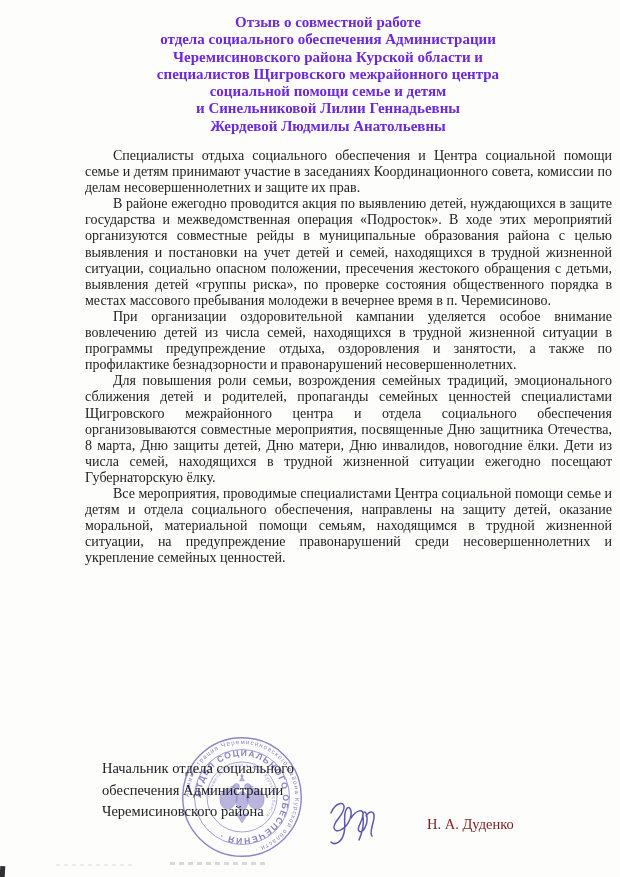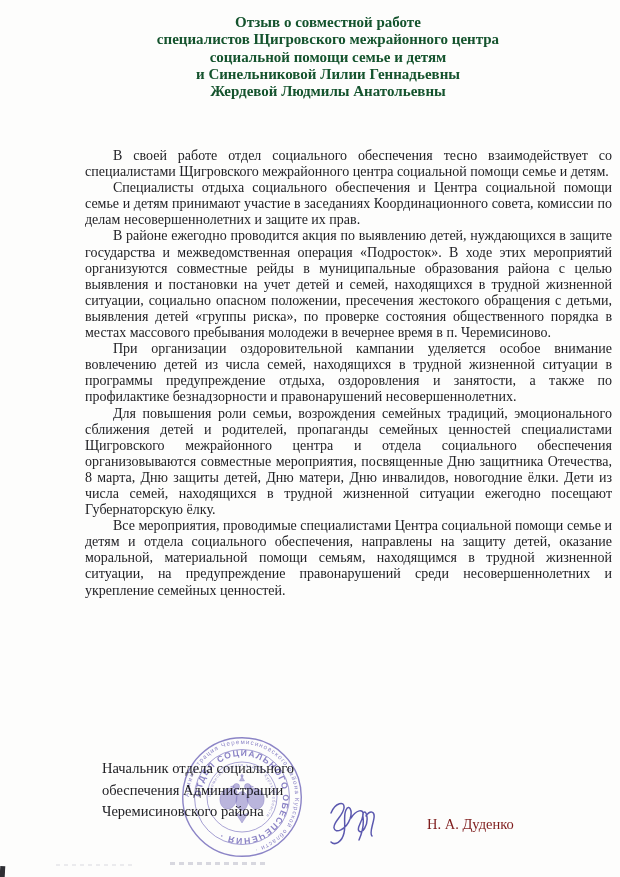--- a/index.html
+++ b/index.html
@@ -9,21 +9,21 @@
     font-family:"Liberation Serif","DejaVu Serif",serif;
   }
   .page{
     position:relative;width:620px;height:877px;overflow:hidden;
     background:#fdfdfc;color:#1e1e22;
   }
   
   .title-block{
     position:absolute;top:14px;left:36px;width:584px;
     text-align:center;font-weight:bold;
-    font-size:15px;line-height:17.3px;color:#14532d;
+    font-size:15px;line-height:17.3px;color:#6d28d9;
   }
   
   .body-block{
     position:absolute;top:148px;left:85px;width:527px;
     font-size:14px;line-height:16.1px;text-align:justify;
     color:#222226;
   }
   .body-block p{margin:0;text-indent:28px;hyphens:none;}
   
   .footer-block{
@@ -61,28 +61,29 @@
     background:#2e2e33;transform:rotate(3deg);
   }
 </style>
 </head>
 <body>
 
 <div class="page">
 
   <div class="title-block">
     <div>Отзыв о совместной работе</div>
+    <div>отдела социального обеспечения Администрации</div>
+    <div>Черемисиновского района Курской области и</div>
     <div>специалистов Щигровского межрайонного центра</div>
     <div>социальной помощи семье и детям</div>
     <div>и Синельниковой Лилии Геннадьевны</div>
     <div>Жердевой Людмилы Анатольевны</div>
   </div>
 
   <div class="body-block">
-    <p>В своей работе отдел социального обеспечения тесно взаимодействует со специалистами Щигровского межрайонного центра социальной помощи семье и детям.</p>
     <p>Специалисты отдыха социального обеспечения и Центра социальной помощи семье и детям принимают участие в заседаниях Координационного совета, комиссии по делам несовершеннолетних и защите их прав.</p>
     <p>В районе ежегодно проводится акция по выявлению детей, нуждающихся в защите государства и межведомственная операция «Подросток».  В ходе этих мероприятий организуются совместные рейды в муниципальные образования района с целью выявления и постановки на учет детей и семей, находящихся в трудной жизненной ситуации, социально опасном положении, пресечения жестокого обращения с детьми, выявления детей «группы риска», по проверке состояния общественного порядка в местах массового пребывания молодежи в вечернее время в п. Черемисиново.</p>
     <p>При организации оздоровительной кампании уделяется особое внимание вовлечению детей из числа семей, находящихся в трудной жизненной ситуации в программы предупреждение отдыха, оздоровления и занятости, а также по профилактике безнадзорности и правонарушений несовершеннолетних.</p>
     <p>Для повышения роли семьи, возрождения семейных традиций, эмоционального сближения детей и родителей, пропаганды семейных ценностей специалистами Щигровского межрайонного центра и отдела социального обеспечения организовываются совместные мероприятия, посвященные Дню защитника Отечества, 8 марта, Дню защиты детей, Дню матери, Дню инвалидов, новогодние ёлки. Дети из числа семей, находящихся в трудной жизненной ситуации ежегодно посещают Губернаторскую ёлку.</p>
     <p>Все мероприятия, проводимые специалистами Центра социальной помощи семье и детям и отдела социального обеспечения, направлены на защиту детей, оказание моральной, материальной помощи семьям, находящимся в трудной жизненной ситуации, на предупреждение правонарушений среди несовершеннолетних и укрепление семейных ценностей.</p>
   </div>
 
   <div class="footer-block">
     <div>Начальник отдела социального</div>
     <div>обеспечения Администрации</div>

